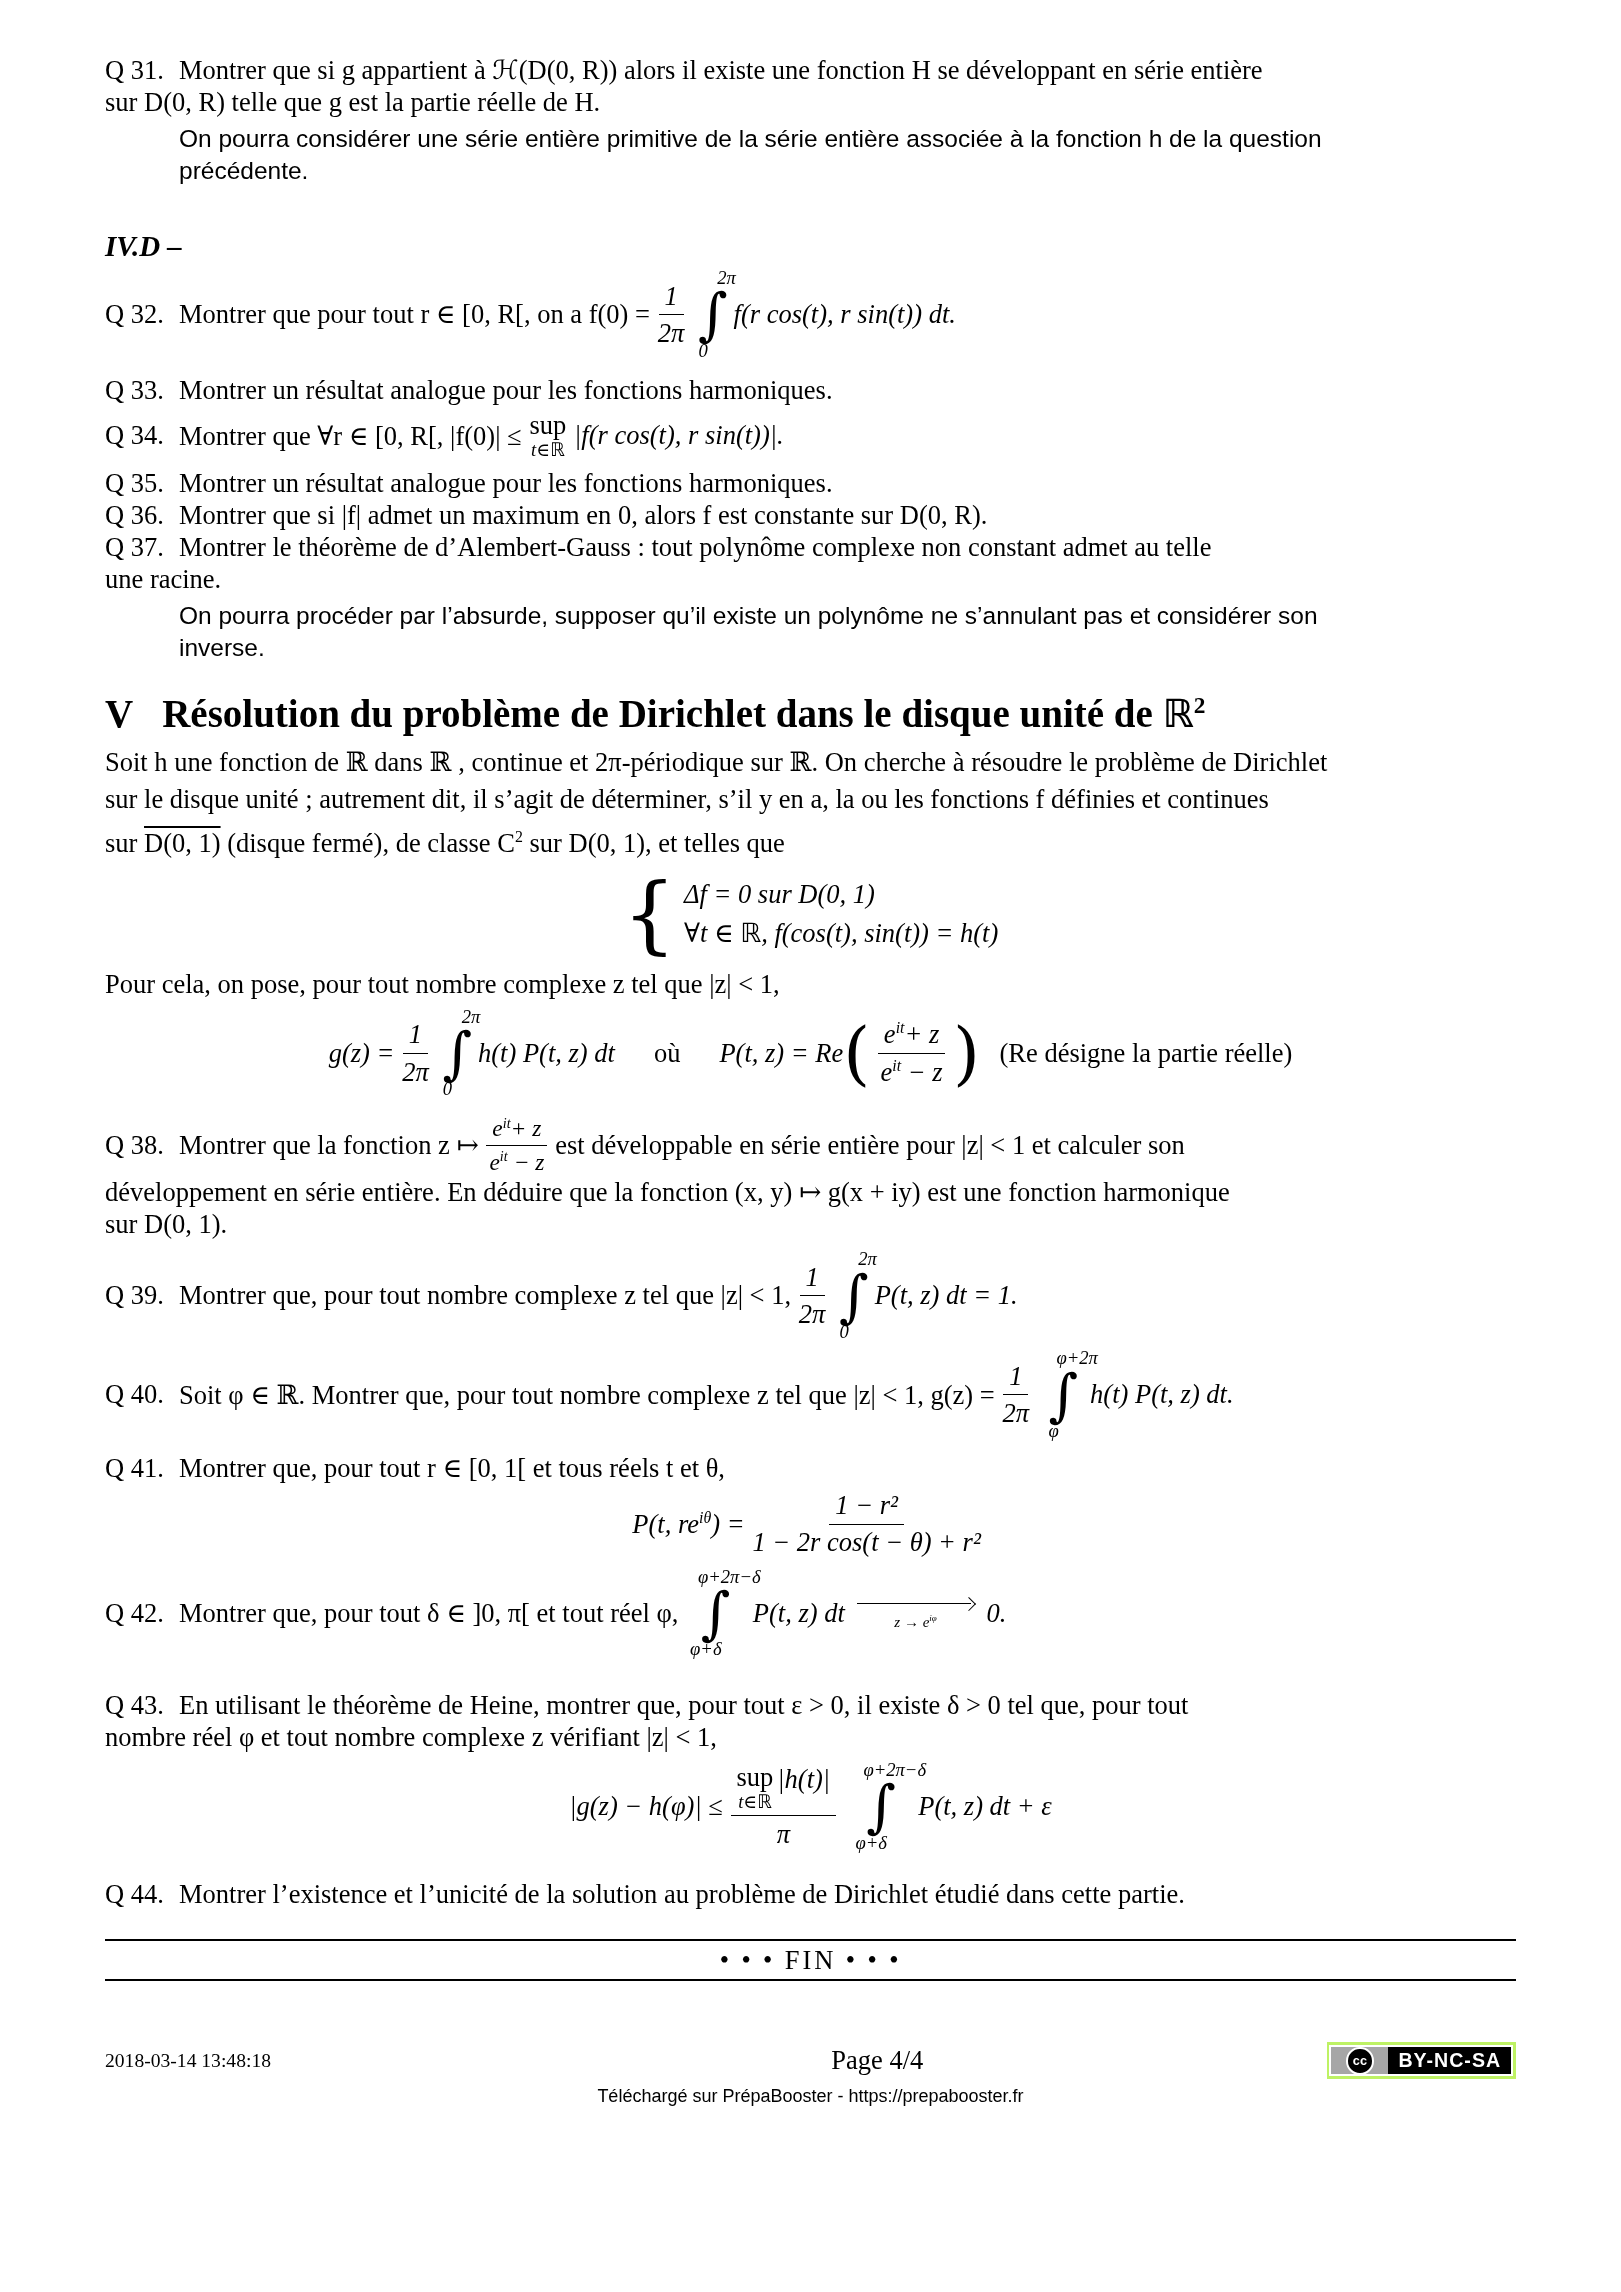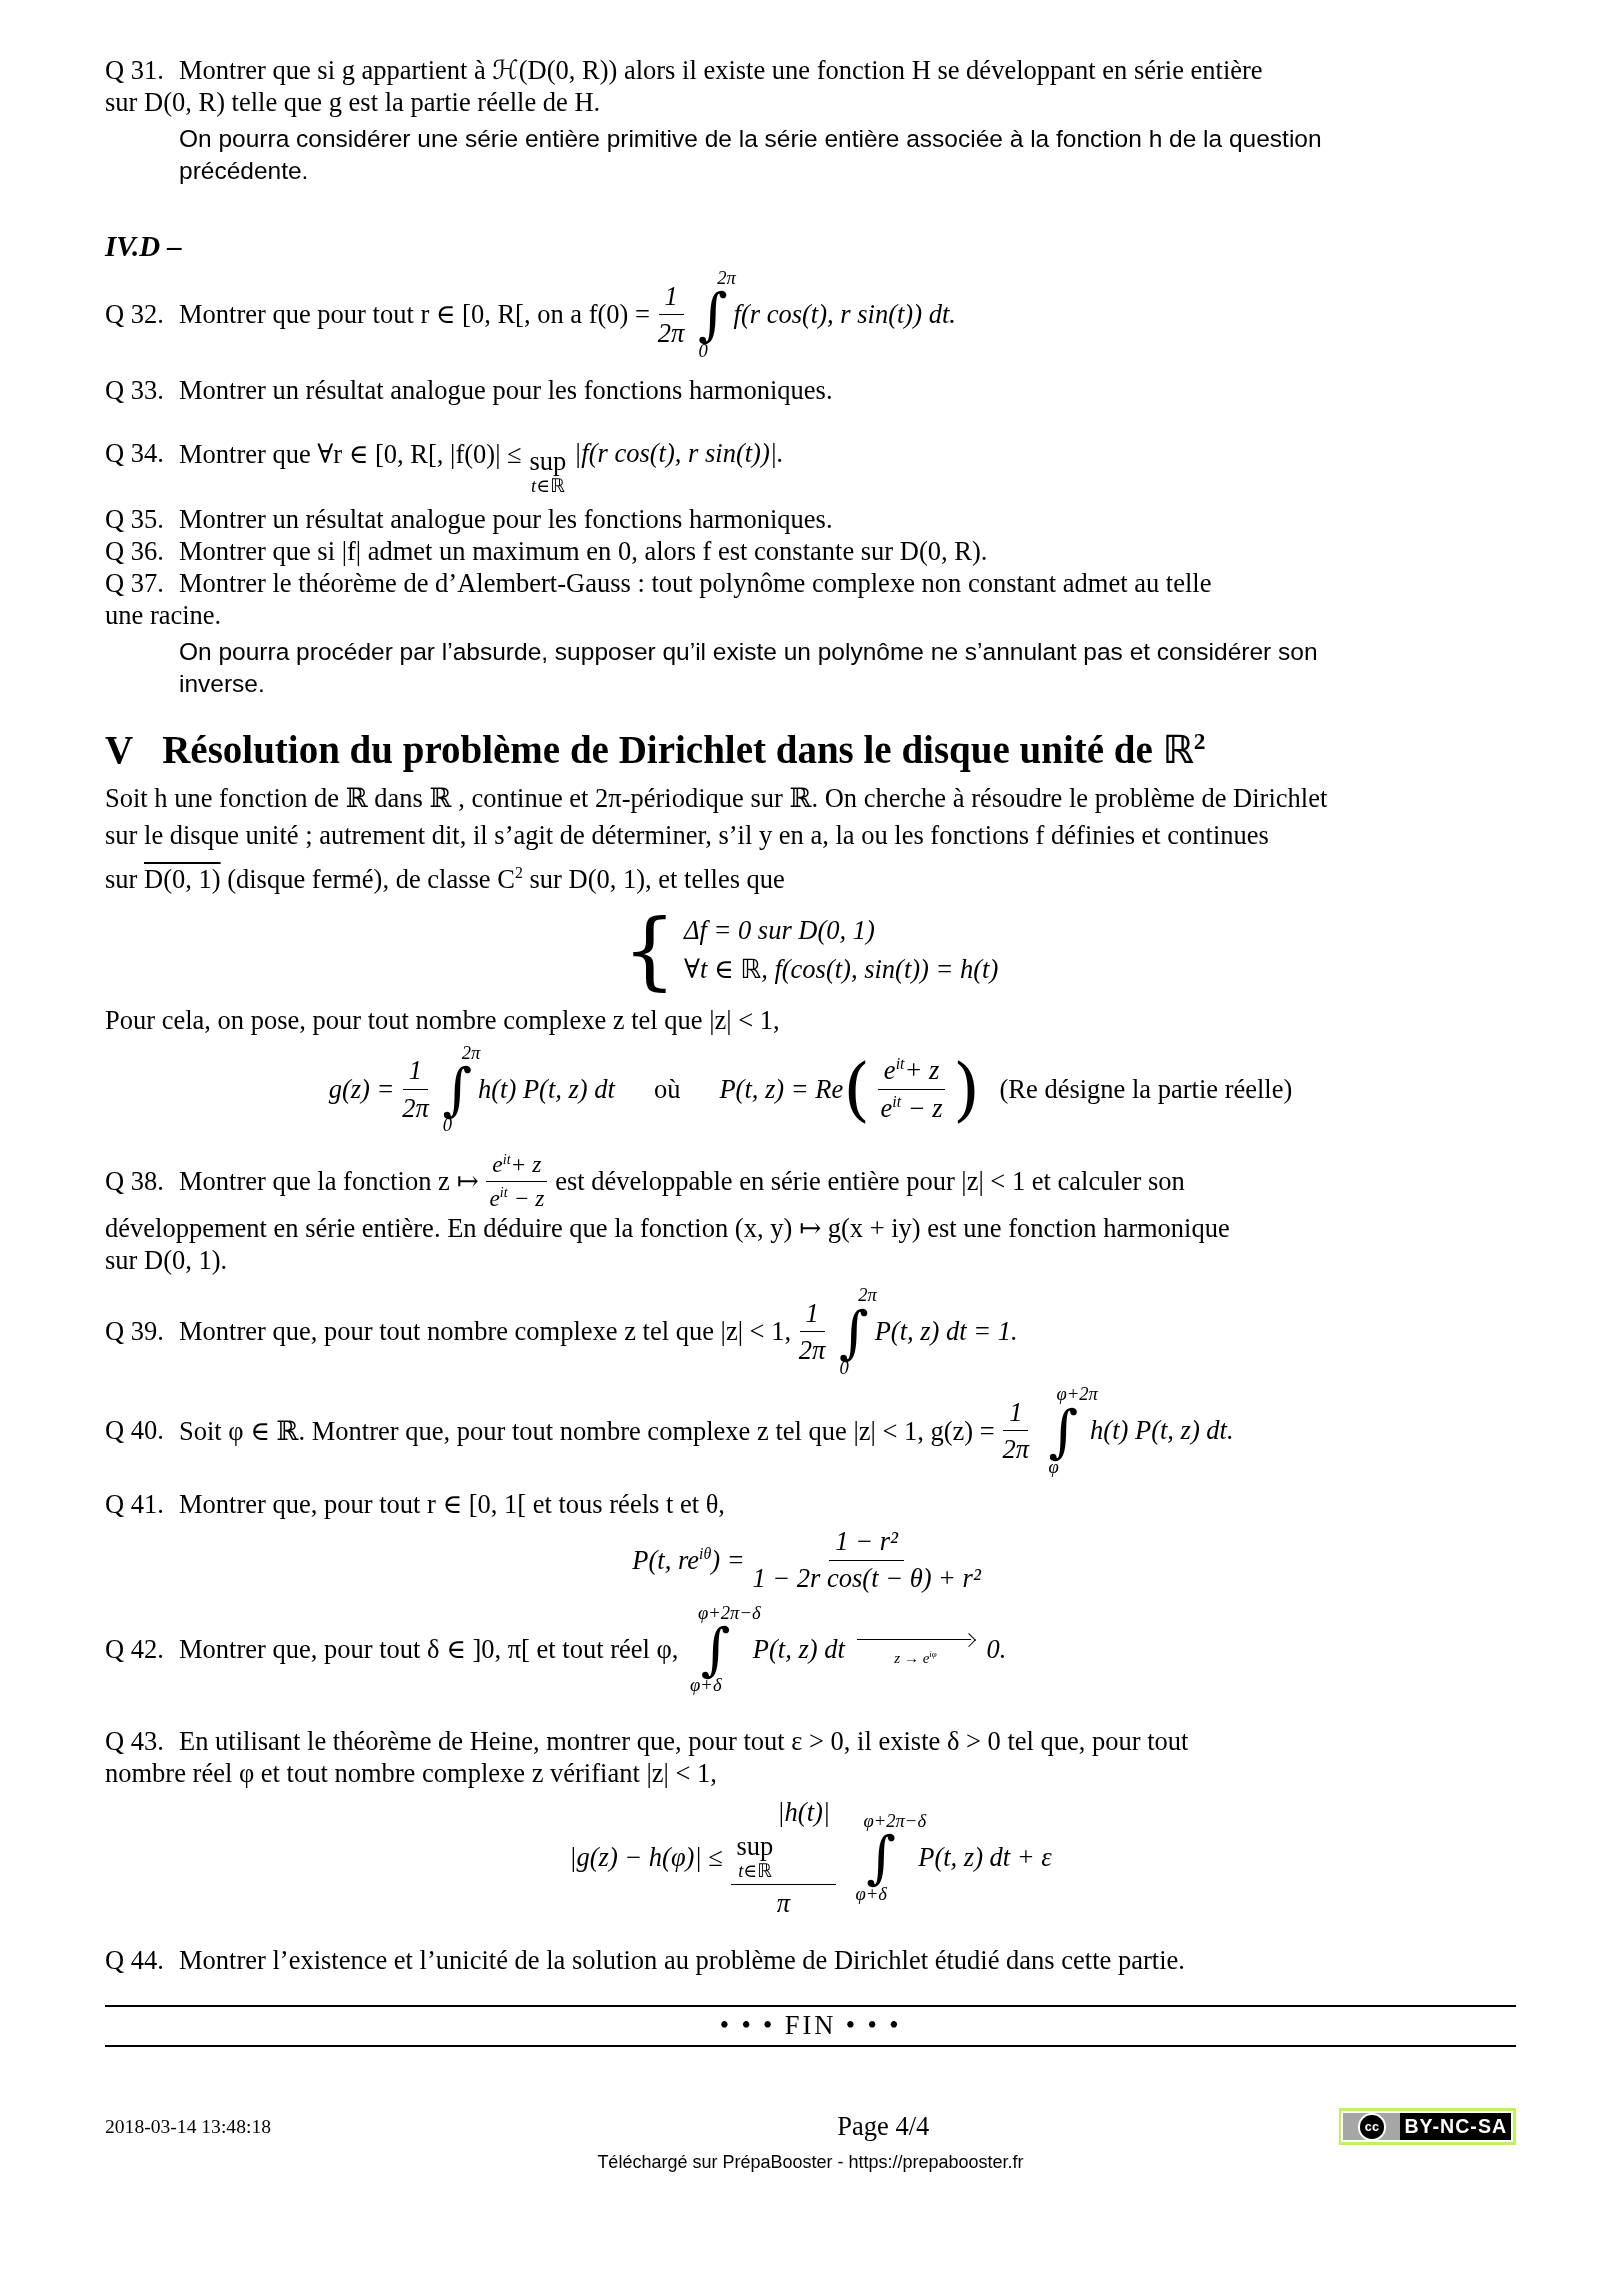--- a/index.html
+++ b/index.html
@@ -17,21 +17,21 @@
   .frac .num{padding:0 5.9px 2.9px;border-bottom:1.6px solid #000;display:inline-flex;align-items:flex-start;}
   .frac .den{padding-top:2.9px;}
   .frac.small{font-size:23.5px;}
   .int{display:inline-flex;flex-direction:column;align-items:center;line-height:1;margin:0 5.9px;}
   .int .lim{font-size:18.6px;font-style:italic;line-height:1;}
   .int .lim.up{transform:translateX(13.7px);}
   .int .lim.lo{transform:translateX(-9.8px);}
   .int .sign{font-size:57px;line-height:.95;font-family:"DejaVu Serif","DejaVu Sans",serif;font-style:normal;}
   .int .sign::before{content:"\222B";}
   .limop{display:inline-flex;flex-direction:column;align-items:center;line-height:1;margin:0 7.8px;vertical-align:middle;}
-  .limop .op{font-style:normal;margin-top:36px;}
+  .limop .op{font-style:normal;}
   .limop .lsub{font-size:18.6px;font-style:italic;margin-top:2.9px;}
   .brace{font-size:84px;font-weight:300;line-height:1;font-family:"DejaVu Serif",serif;margin-right:7.8px;}
   .brace::before{content:"{";}
   .bigp{font-size:69px;line-height:1;font-family:"DejaVu Serif",serif;font-weight:300;font-style:normal;}
   .bigp.l::before{content:"(";}
   .bigp.r::before{content:")";}
   .ctr{display:flex;justify-content:center;align-items:center;white-space:nowrap;}
   .tendsto{display:inline-flex;flex-direction:column;align-items:center;margin:0 11.8px;vertical-align:middle;}
   .tarr{width:118px;height:13.7px;position:relative;margin-bottom:2.9px;}
   .tarr::before{content:"";position:absolute;left:0;right:3.9px;top:5.9px;border-top:1.7px solid #000;}
@@ -47,21 +47,21 @@
   .fin{margin-top:29px;border-top:2px solid #000;border-bottom:2px solid #000;text-align:center;padding:3.9px 0;}
   .finline{font-size:26.5px;letter-spacing:2.9px;}
   .footer{margin-top:61px;display:flex;align-items:center;}
   .fdate{font-size:19.6px;width:323px;}
   .fpage{font-size:26.5px;flex:1;text-align:center;}
   .badge{display:flex;background:#bef264;padding:2.9px;height:31px;}
   .badge-left{background:#a6a6a6;width:57px;display:flex;align-items:center;justify-content:center;
               border:2px solid #fff;border-right:none;}
   .badge-right{border:2px solid #fff;border-left:none;color:#fff;background:#000;
                font-family:"Liberation Sans","DejaVu Sans",sans-serif;font-weight:bold;font-size:19.6px;
-               display:flex;align-items:center;padding:0 4px;letter-spacing:1px;}
+               display:flex;align-items:center;padding:0 10px;letter-spacing:1px;}
   .cc-circle{width:23.5px;height:23.5px;border-radius:50%;background:#000;color:#fff;border:2px solid #fff;
              font-family:"Liberation Sans","DejaVu Sans",sans-serif;font-weight:bold;font-size:12.7px;
              display:flex;align-items:center;justify-content:center;text-transform:lowercase;}
   .download{font-family:"Liberation Sans","DejaVu Sans",sans-serif;font-size:18px;text-align:center;margin-top:7px;}
   .sp20{display:inline-block;width:19.6px;}
   .sp40{display:inline-block;width:39px;}
 </style>
 </head>
 <body>
 

